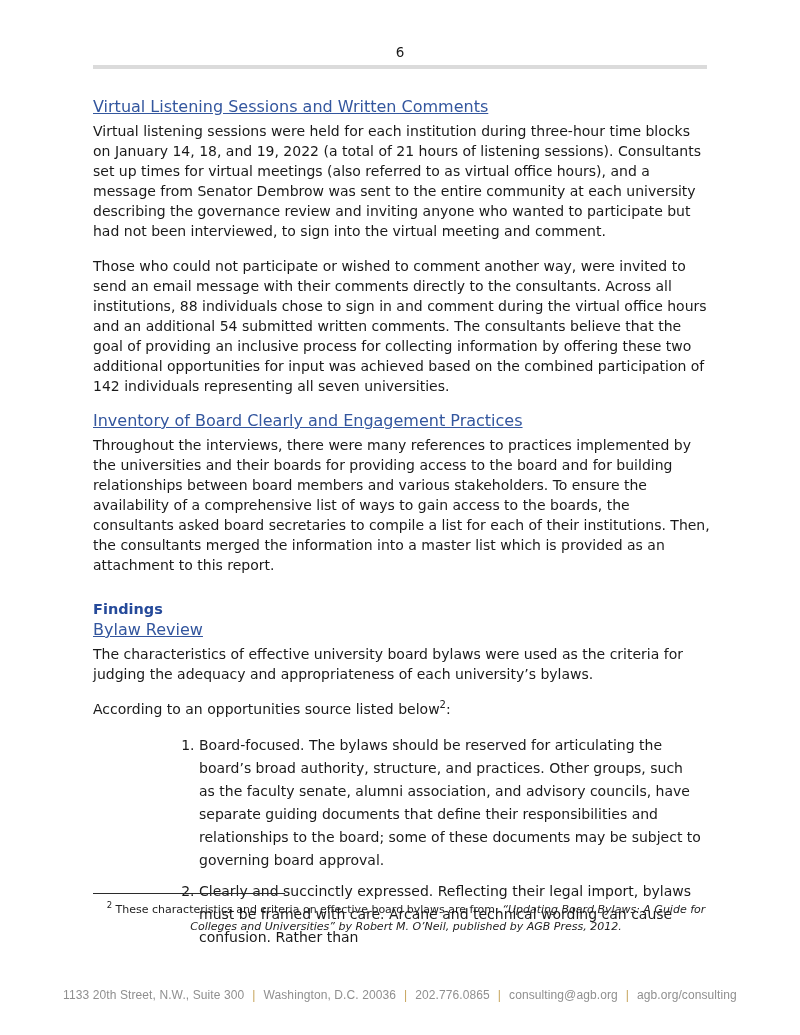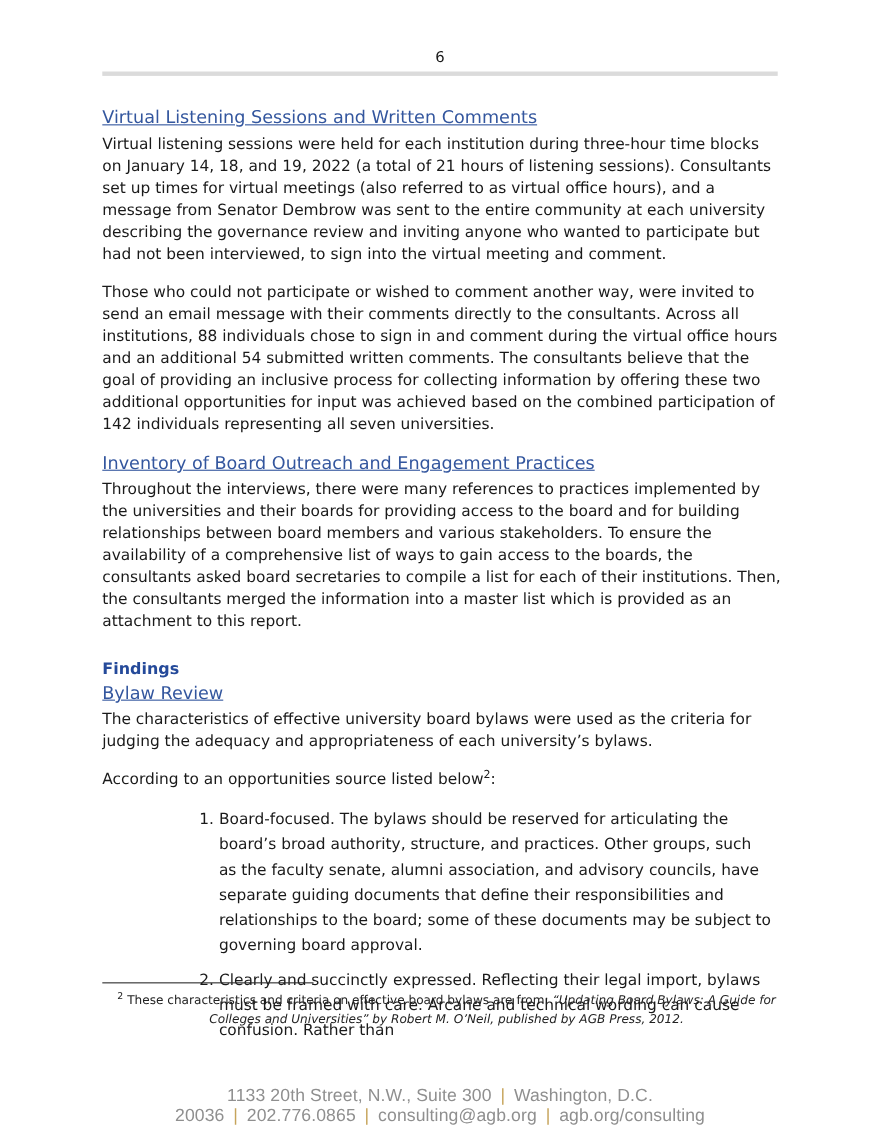--- a/index.html
+++ b/index.html
@@ -82,21 +82,21 @@
   }
   .footnote .it { font-style: italic; }
   .footnote sup { font-size: 8.5px; }
 
   .footer {
     position: absolute;
     left: 0; right: 0;
     top: 988px;
     text-align: center;
     font-family: "Liberation Sans", sans-serif;
-    font-size: 16px;
+    font-size: 12px;
     color: #8f8f8f;
     letter-spacing: 0.1px;
   }
   .footer .sep {
     color: #c6a45b;
     margin: 0 8px;
     font-weight: normal;
   }
 </style>
 </head>
@@ -106,21 +106,21 @@
 
   <div class="pageno">6</div>
   <div class="rule"></div>
 
   <div class="content">
 
     <h2 class="h-link first">Virtual Listening Sessions and Written Comments</h2>
     <p>Virtual listening sessions were held for each institution during three-hour time blocks on January 14, 18, and 19, 2022 (a total of 21 hours of listening sessions). Consultants set up times for virtual meetings (also referred to as virtual office hours), and a message from Senator Dembrow was sent to the entire community at each university describing the governance review and inviting anyone who wanted to participate but had not been interviewed, to sign into the virtual meeting and comment.</p>
     <p>Those who could not participate or wished to comment another way, were invited to send an email message with their comments directly to the consultants. Across all institutions, 88 individuals chose to sign in and comment during the virtual office hours and an additional 54 submitted written comments. The consultants believe that the goal of providing an inclusive process for collecting information by offering these two additional opportunities for input was achieved based on the combined participation of 142 individuals representing all seven universities.</p>
 
-    <h2 class="h-link">Inventory of Board Outreach and Engagement Practices</h2>
+    <h2 class="h-link">Inventory of Board Clearly and Engagement Practices</h2>
     <p>Throughout the interviews, there were many references to practices implemented by the universities and their boards for providing access to the board and for building relationships between board members and various stakeholders. To ensure the availability of a comprehensive list of ways to gain access to the boards, the consultants asked board secretaries to compile a list for each of their institutions. Then, the consultants merged the information into a master list which is provided as an attachment to this report.</p>
 
     <h2 class="h-findings">Findings</h2>
     <h3 class="h-link h-sub">Bylaw Review</h3>
     <p>The characteristics of effective university board bylaws were used as the criteria for judging the adequacy and appropriateness of each university’s bylaws.</p>
 
     <p><span>According to an opportunities source listed below</span><sup>2</sup><span>:</span></p>
 
 
     <ol class="bylaw-list">

